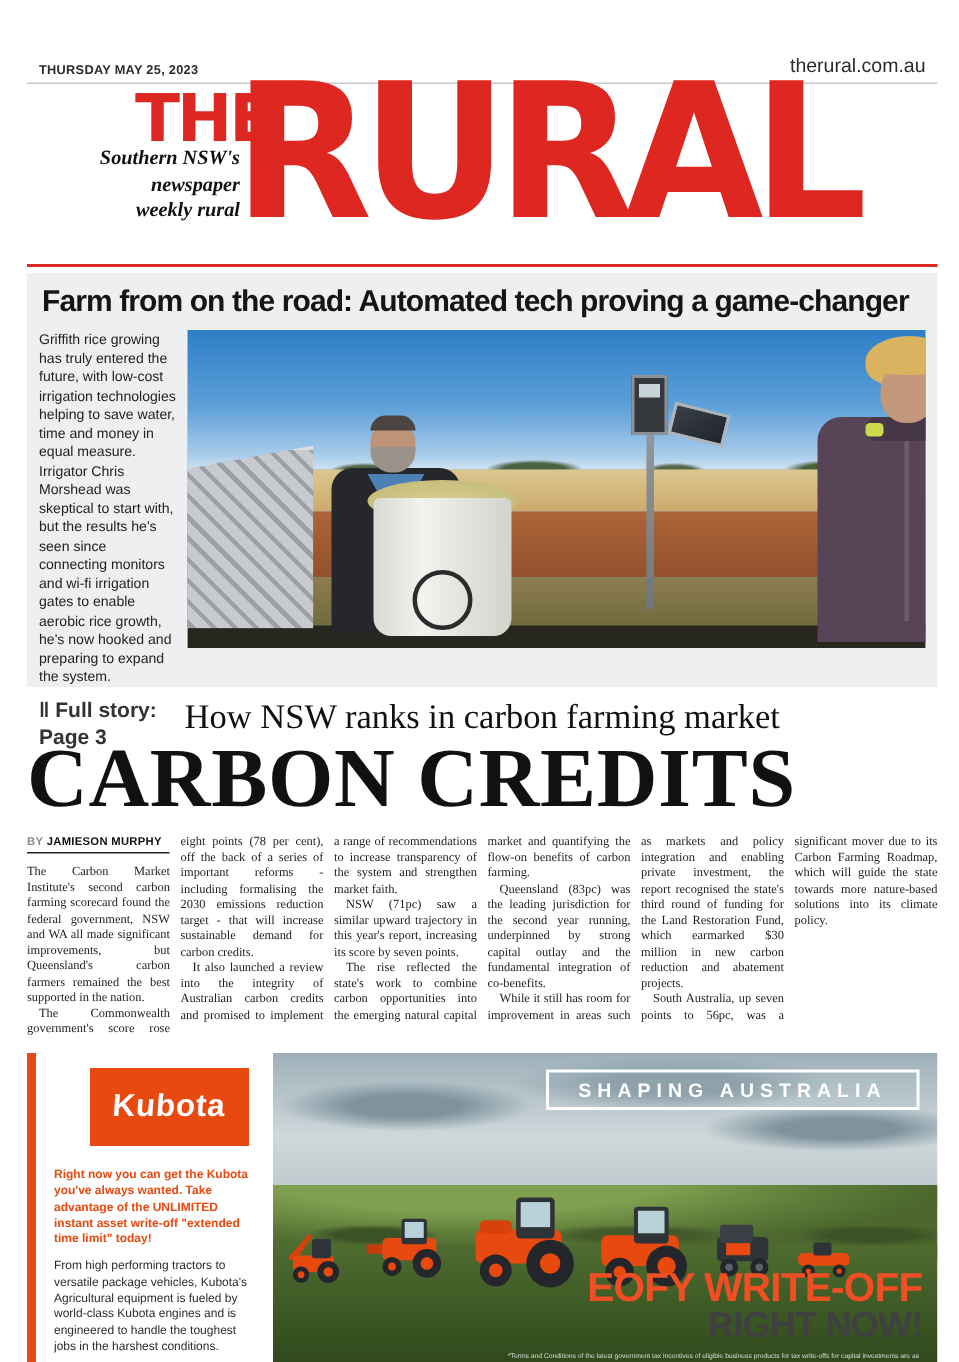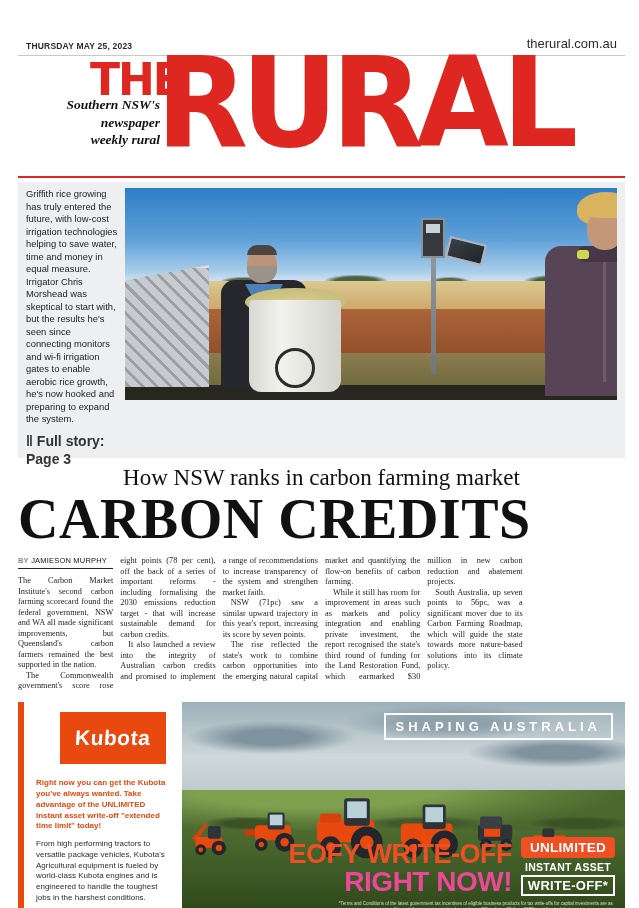--- a/index.html
+++ b/index.html
@@ -65,21 +65,21 @@
   .man2-hair { left:452px; top:4px; width:58px; height:34px; background:#d9b35f; border-radius:50% 50% 40% 40%; }
   .man2-fringe { left:458px; top:20px; width:46px; height:10px; background:#d9b35f; border-radius:0 0 40% 40%; }
   .caption { margin:4px 0 0 99px; font-size:7.6px; color:#4a4a4a; }
 
   
   .kicker { text-align:center; font-family:"Liberation Serif",serif; font-size:23px; color:#111; margin-top:7px; }
   .carbon-head { font-family:"Liberation Serif",serif; font-weight:bold; font-size:56px; line-height:1.02; letter-spacing:.5px; color:#111; }
   .article { margin-top:8px; height:136px; column-count:6; column-gap:7px; column-fill:auto; overflow:hidden; }
   .byline { font-size:7.5px; letter-spacing:.2px; padding-bottom:3px; border-bottom:1.5px solid #222; margin-bottom:7px; }
   .byline .by { color:#8a8a8a; font-weight:bold; }
-  .byline .name { color:#111; font-weight:normal;text-align:right; }
+  .byline .name { color:#111; font-weight:bold;text-align:right; }
   .article p { font-family:"Liberation Serif",serif; font-size:8.3px; line-height:1.27; text-align:justify; color:#1d1d1d; text-indent:8px; }
   .article div[data-bind-list] p:first-child { text-indent:0; }
 
   
   .ad { display:flex; margin-top:10px; height:220px; }
   .ad-bar { width:6px; background:#e8490f; flex:none; }
   .ad-left { width:158px; flex:none; padding:6px 10px 0 12px; }
   .kubota-logo { width:106px; height:52px; background:#e8490f; margin:4px 0 14px 24px; display:flex; align-items:center; justify-content:center; }
   .kubota-logo span { color:#fff; font-weight:bold; font-size:21px; letter-spacing:.5px; transform:skewX(-4deg); }
   .ad-intro { color:#e8490f; font-size:8px; font-weight:bold; line-height:1.35; }
@@ -93,25 +93,25 @@
       radial-gradient(ellipse 130px 22px at 85% 50%, #7e939e 30%, transparent 70%),
       linear-gradient(180deg,#9db0b9 0%,#cfd8db 55%,#b9c6ca 100%); }
   .ad-hills { position:absolute; left:0; top:40%; right:0; height:22%;
     background:radial-gradient(ellipse 70% 90% at 30% 0%, #7fa04f 40%, #5d7c39 75%, #4c682e 100%); }
   .ad-treeline { position:absolute; left:0; top:52%; right:0; height:6%;
     background:radial-gradient(ellipse 60px 10px at 15% 50%, #3c5226 40%, transparent 75%),
                radial-gradient(ellipse 90px 10px at 55% 50%, #44592b 40%, transparent 75%),
                radial-gradient(ellipse 70px 10px at 90% 50%, #3c5226 40%, transparent 75%); }
   .ad-grass { position:absolute; left:0; top:58%; right:0; bottom:0; background:linear-gradient(180deg,#4e6c30,#35501f 70%,#2b421a); }
   .tractors { position:absolute; left:0; top:30%; width:100%; height:46%; }
-  .shaping { position:absolute; top:11px; right:12px; border:2px solid #fff; color:#fff; font-weight:bold; font-size:13px; letter-spacing:4px; padding:4px 10px; white-space:nowrap; }
+  .shaping { position:absolute; top:11px; right:12px; border:2px solid #fff; color:#fff; font-weight:bold; font-size:13px; letter-spacing:4px; padding:4px 20px; white-space:nowrap; }
   .offer { position:absolute; right:10px; bottom:26px; display:flex; align-items:flex-end; gap:9px; }
   .offer-big { text-align:right; font-weight:bold; line-height:1.0; white-space:nowrap; }
   .offer-line1 { color:#f04e23; font-size:27px; letter-spacing:-.5px; }
-  .offer-line2 { color:#ec4899; font-size:28px; letter-spacing:-.5px; }
+  .offer-line2 { color:#404040; font-size:24px; letter-spacing:-.5px; }
   .badge { width:94px; text-align:center; }
   .badge-1 { background:#f04e23; color:#fff; font-weight:bold; font-size:13.5px; border-radius:4px; padding:3px 0; letter-spacing:.3px; }
   .badge-2 { color:#fff; font-weight:bold; font-size:10.5px; margin-top:3px; letter-spacing:.3px; }
   .badge-3 { color:#fff; font-weight:bold; font-size:13px; border:2px solid #fff; margin-top:2px; padding:1px 0; letter-spacing:.3px; }
   .fineprint { position:absolute; right:12px; bottom:8px; width:62%; color:rgba(255,255,255,.8); font-size:4.5px; line-height:1.5; text-align:center; }
 </style>
 </head>
 <body>
 
 <div class="page">
@@ -126,20 +126,21 @@
     <div class="mast-tagline">
       <div data-bind="masthead.tagline.0">Southern NSW's</div>
       <div data-bind="masthead.tagline.2">newspaper</div>
       <div data-bind="masthead.tagline.1">weekly rural</div>
     </div>
     <div class="mast-title brand" data-bind="masthead.title" style="color: rgb(223, 39, 33);">RURAL</div>
   </div>
   <hr class="mast-rule brand-border" style="border-color: rgb(223, 39, 33);">
 
   <div class="story-panel">
+    <div class="story-head" data-bind="top_story.headline">Farm from on the road: Automated tech proving a game-changer</div>
     <div class="story-body">
       <div class="standfirst">
         <span data-bind="top_story.standfirst">Griffith rice growing has truly entered the future, with low-cost irrigation technologies helping to save water, time and money in equal measure. Irrigator Chris Morshead was skeptical to start with, but the results he's seen since connecting monitors and wi-fi irrigation gates to enable aerobic rice growth, he's now hooked and preparing to expand the system.</span>
         <div class="story-ref" data-bind="top_story.story_ref">‖ Full story: Page 3</div>
       </div>
       <div class="photo">
         <div class="p-sky"></div>
         <div class="p-trees"></div>
         <div class="p-field"></div>
         <div class="p-dirt"></div>
@@ -177,20 +178,21 @@
     <div class="byline">
       <span class="by" data-bind="main_story.byline_prefix">BY</span>
       <span class="name" data-bind="main_story.byline_name">JAMIESON MURPHY</span>
     </div>
     <div data-bind-list="main_story.paragraphs">
         <p>The Carbon Market Institute's second carbon farming scorecard found the federal government, NSW and WA all made significant improvements, but Queensland's carbon farmers remained the best supported in the nation.</p>
         <p>The Commonwealth government's score rose eight points (78 per cent), off the back of a series of important reforms - including formalising the 2030 emissions reduction target - that will increase sustainable demand for carbon credits.</p>
         <p>It also launched a review into the integrity of Australian carbon credits and promised to implement a range of recommendations to increase transparency of the system and strengthen market faith.</p>
         <p>NSW (71pc) saw a similar upward trajectory in this year's report, increasing its score by seven points.</p>
         <p>The rise reflected the state's work to combine carbon opportunities into the emerging natural capital market and quantifying the flow-on benefits of carbon farming.</p>
+        <p>Queensland (83pc) was the leading jurisdiction for the second year running, underpinned by strong capital outlay and the fundamental integration of co-benefits.</p>
         <p>While it still has room for improvement in areas such as markets and policy integration and enabling private investment, the report recognised the state's third round of funding for the Land Restoration Fund, which earmarked $30 million in new carbon reduction and abatement projects.</p>
         <p>South Australia, up seven points to 56pc, was a significant mover due to its Carbon Farming Roadmap, which will guide the state towards more nature-based solutions into its climate policy.</p>
       </div>
 
   </div>
 
   <div class="ad">
     <div class="ad-bar"></div>
     <div class="ad-left">
       <div class="kubota-logo">
@@ -261,23 +263,18 @@
           <circle cx="34" cy="24" r="5" fill="#23262a"></circle>
             <circle cx="34" cy="24" r="2" fill="#e8490f"></circle>
         </g>
       </svg>
       <div class="shaping" data-bind="ad.campaign">SHAPING AUSTRALIA</div>
       <div class="offer">
         <div class="offer-big">
           <div class="offer-line1" data-bind="ad.offer_line1">EOFY WRITE-OFF</div>
           <div class="offer-line2" data-bind="ad.offer_line2">RIGHT NOW!</div>
         </div>
-        <div class="badge">
-          <div class="badge-1" data-bind="ad.badge.line1">UNLIMITED</div>
-          <div class="badge-2" data-bind="ad.badge.line2">INSTANT ASSET</div>
-          <div class="badge-3" data-bind="ad.badge.line3">WRITE-OFF*</div>
-        </div>
       </div>
       <div class="fineprint" data-bind="ad.fine_print">*Terms and Conditions of the latest government tax incentives of eligible business products for tax write-offs for capital investments are as per conditions of the government stimulus package. Offer closes 30 June 2023 or while stock lasts.</div>
     </div>
   </div>
 
 </div>
 
 </body></html>

